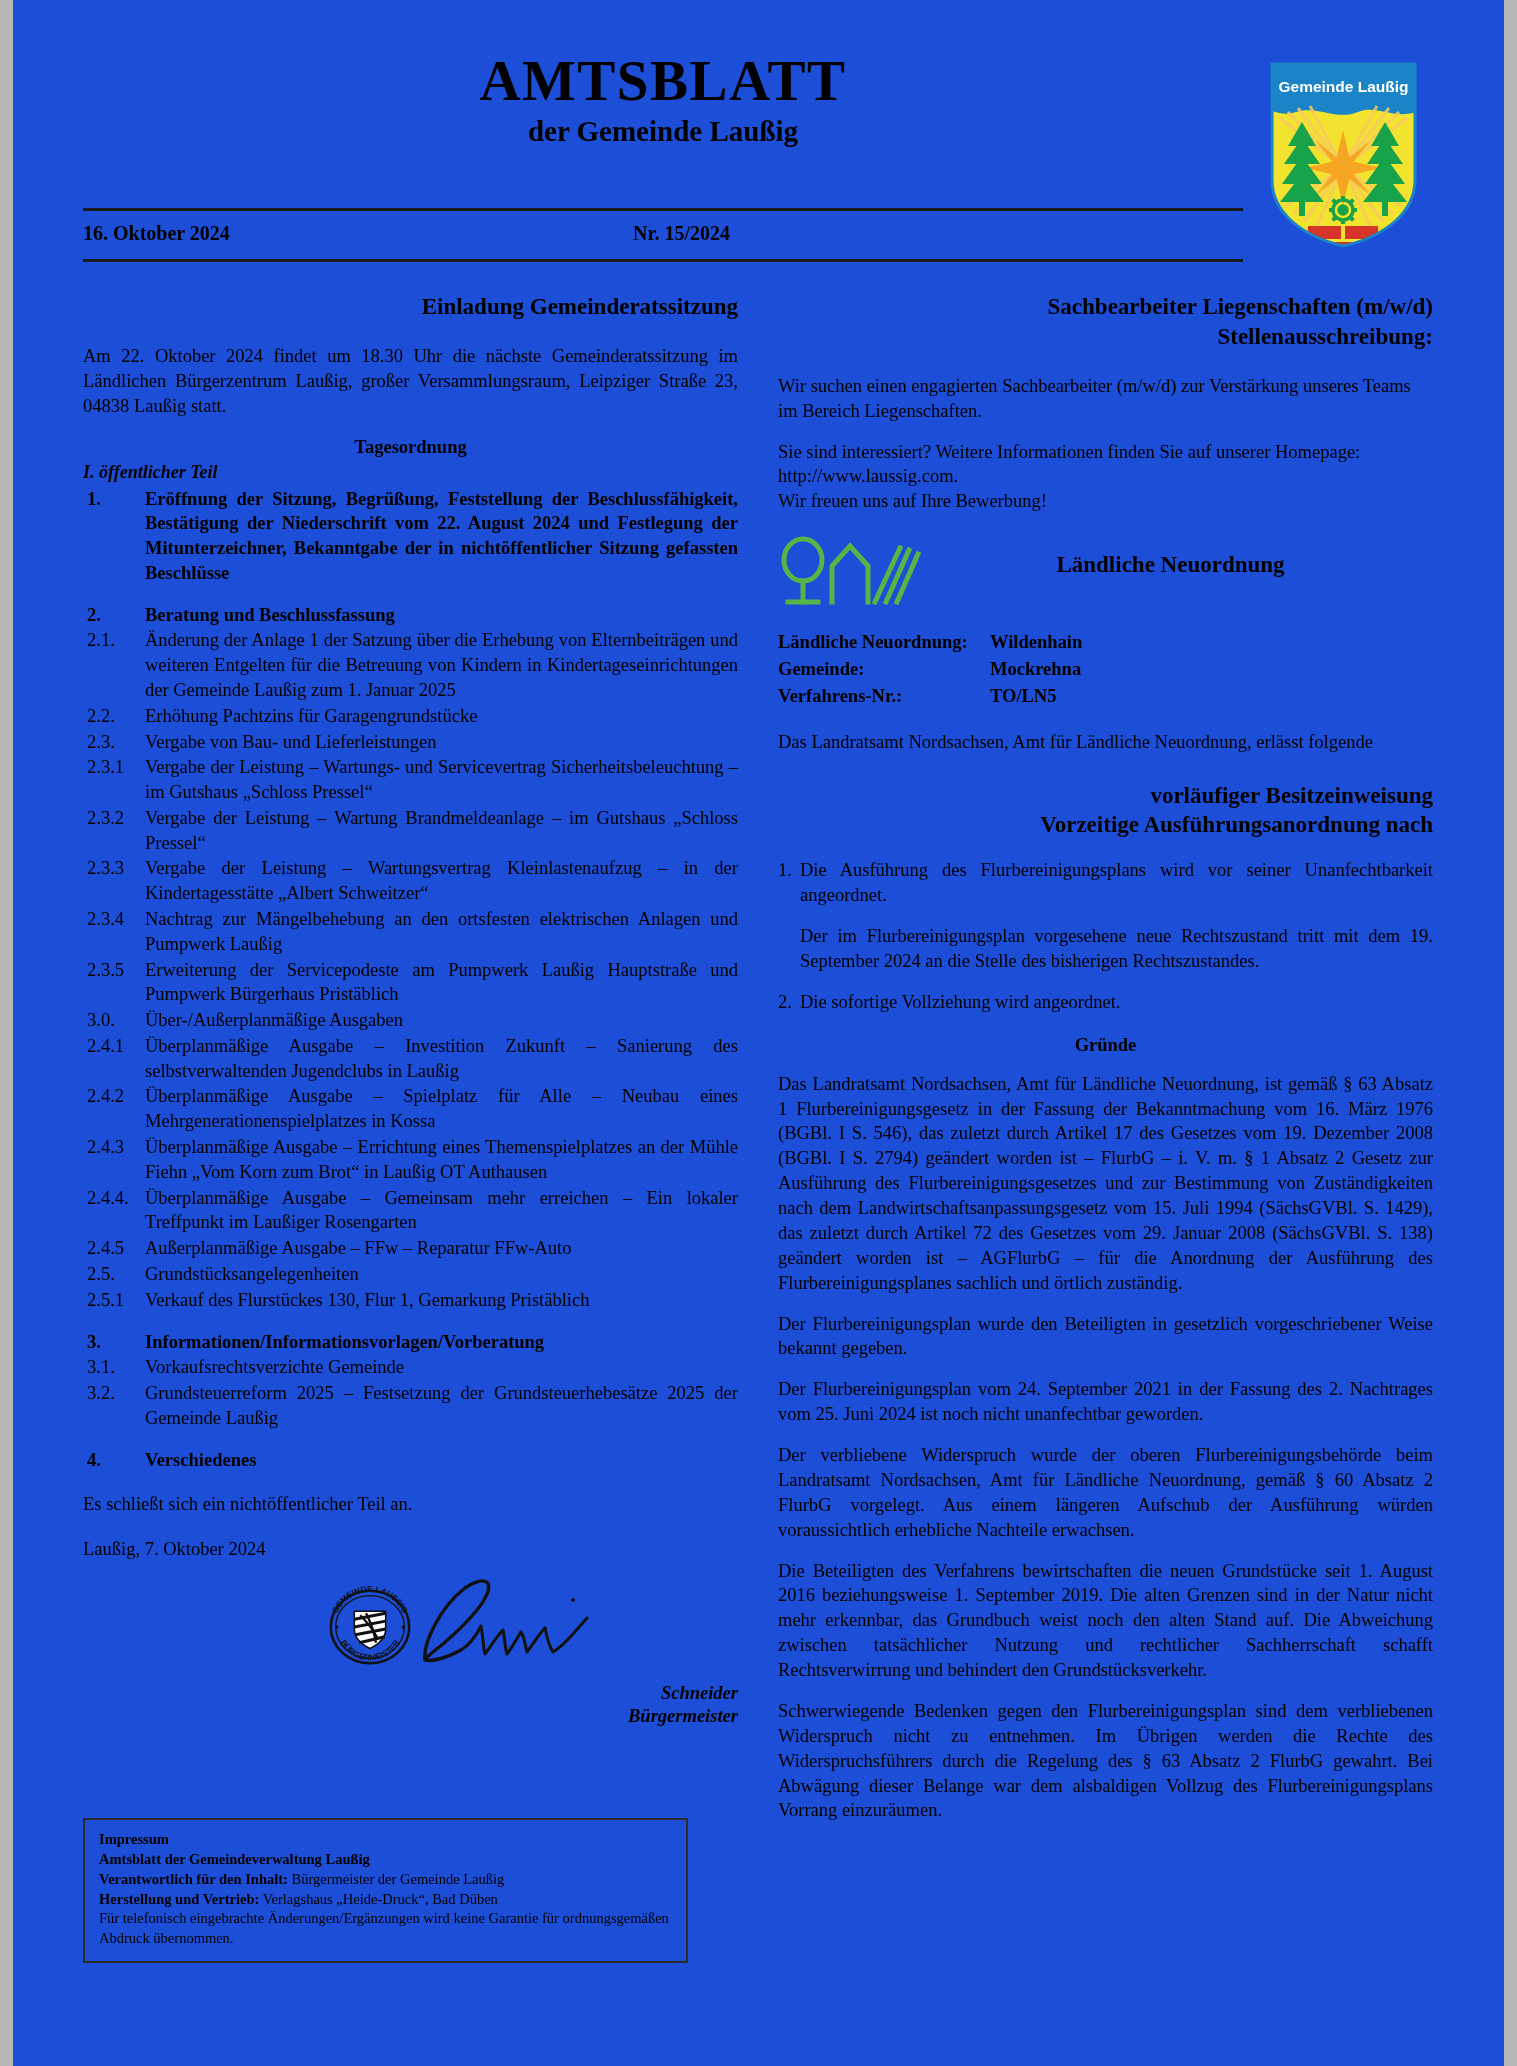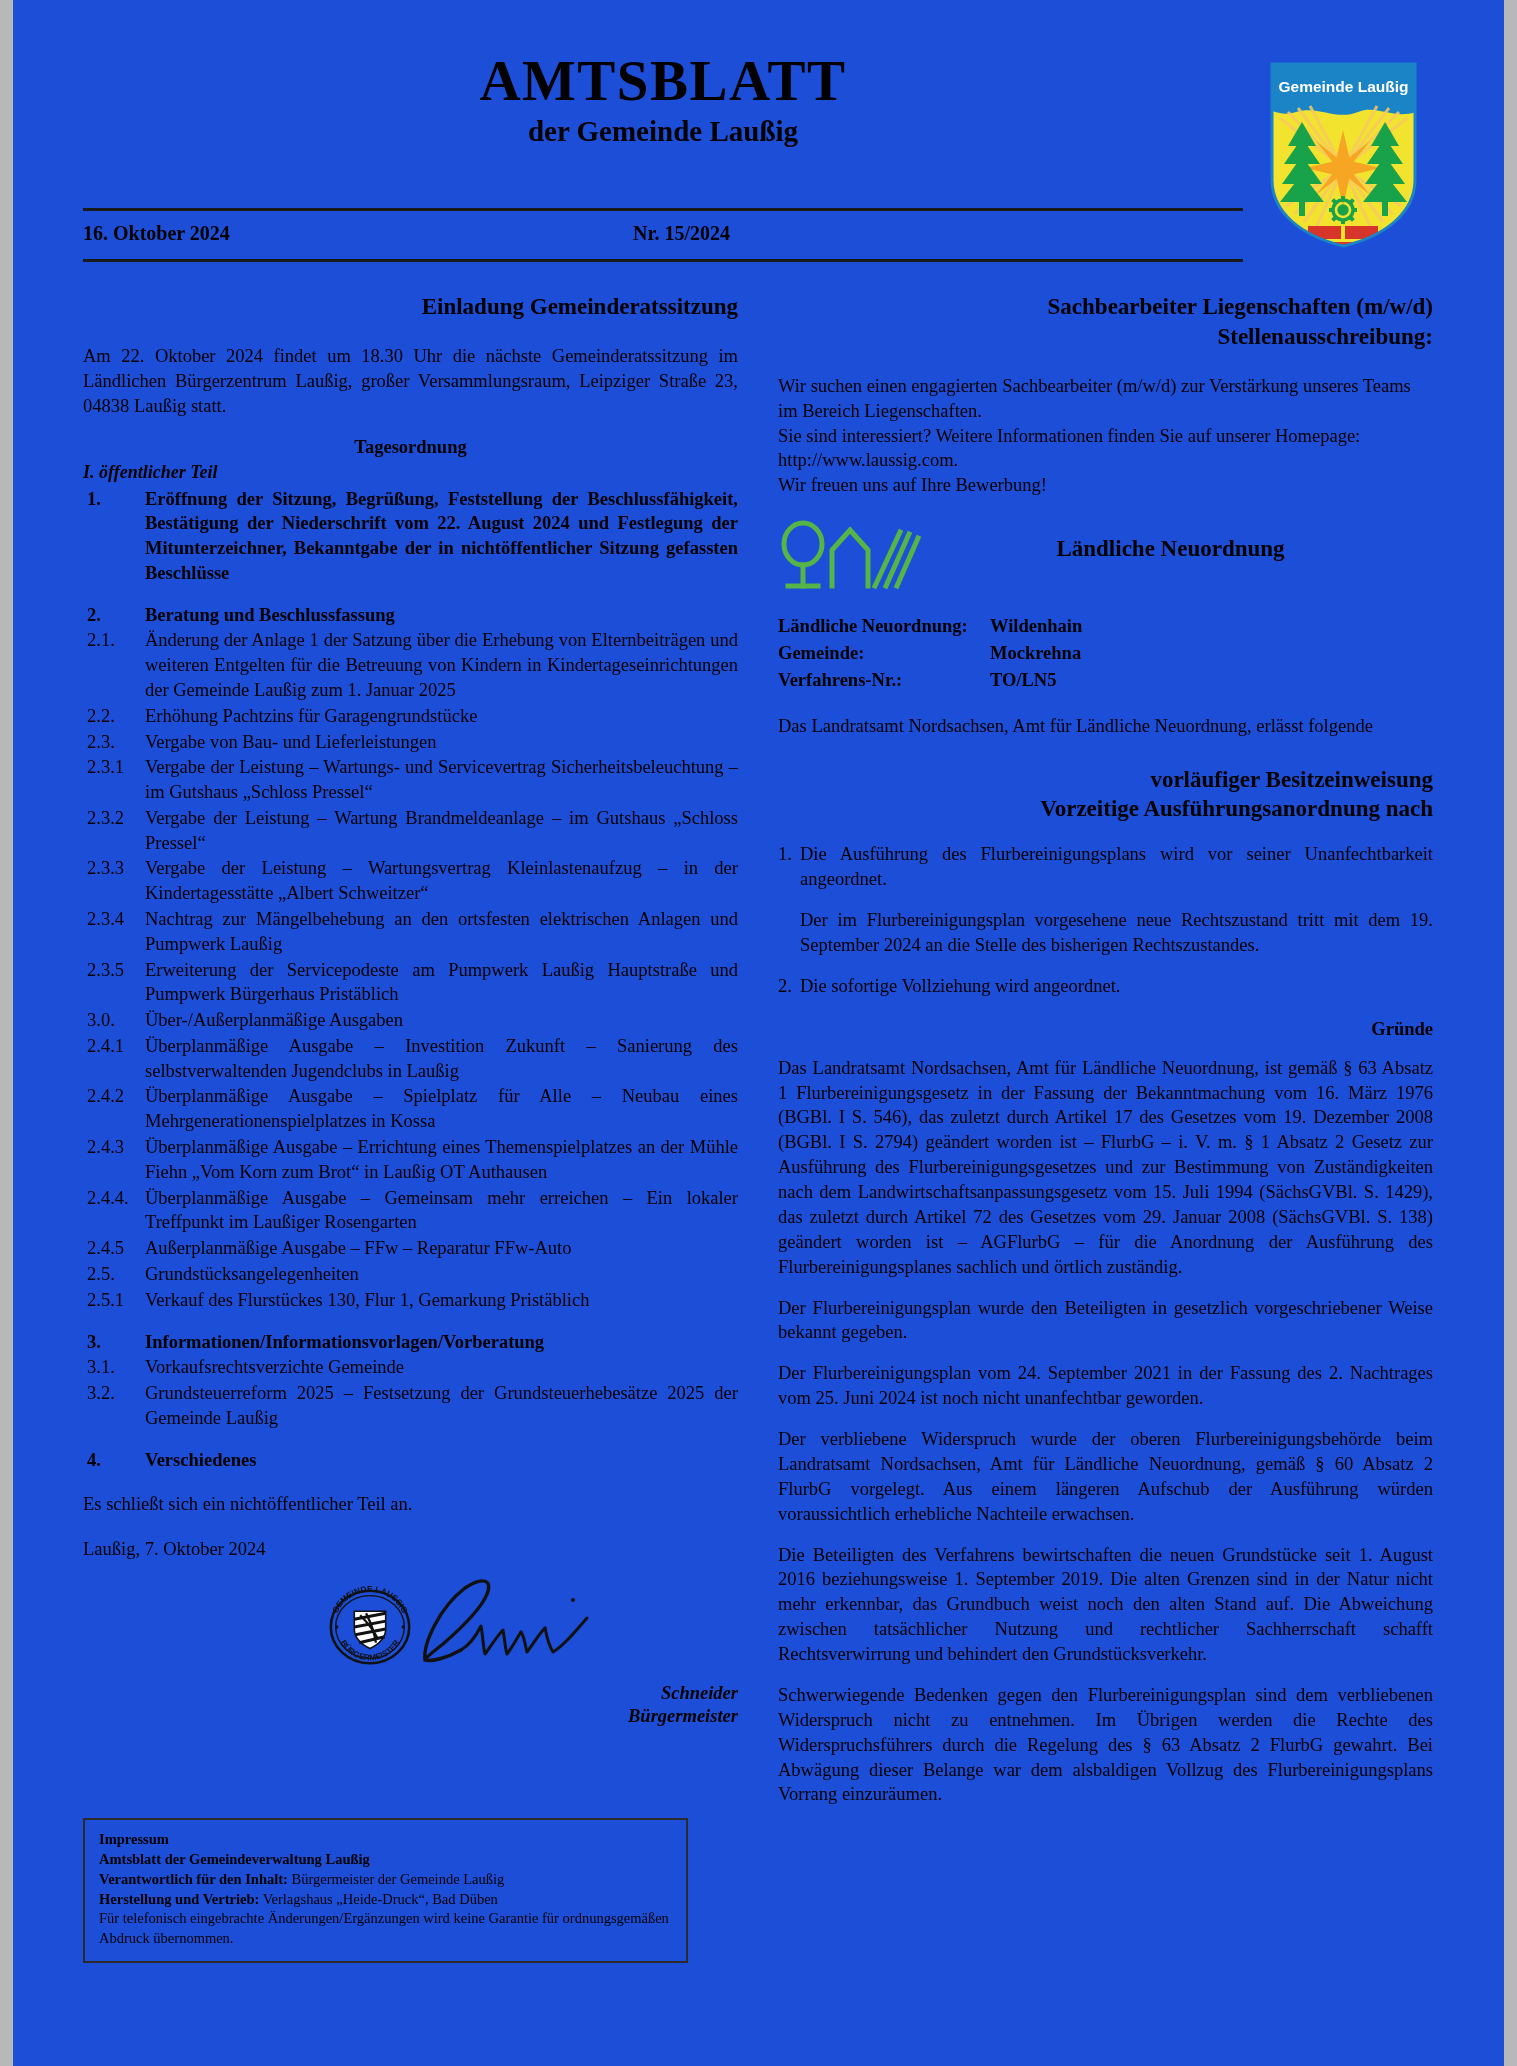--- a/index.html
+++ b/index.html
@@ -372,21 +372,21 @@
     <div>Für telefonisch eingebrachte Änderungen/Ergänzungen wird keine Garantie für ordnungsgemäßen Abdruck übernommen.</div>
   </div>
 
   <div class="col col-right">
 
     <div class="sec-title">
       <div>Sachbearbeiter Liegenschaften (m/w/d)</div>
       <div>Stellenausschreibung:</div>
     </div>
 
-    <p class="body nojust" style="margin-bottom:0">Wir suchen einen engagierten Sachbearbeiter (m/w/d) zur Verstärkung unseres Teams im Bereich Liegenschaften.</p>
+    <p class="body nojust" style="margin-bottom:16px">Wir suchen einen engagierten Sachbearbeiter (m/w/d) zur Verstärkung unseres Teams im Bereich Liegenschaften.</p>
     <p class="body nojust" style="margin-bottom:0">Sie sind interessiert? Weitere Informationen finden Sie auf unserer Homepage: http://www.laussig.com.</p>
     <p class="body nojust">Wir freuen uns auf Ihre Bewerbung!</p>
 
     <div class="ln-head">
       <div class="ln-logo">
         <svg viewBox="0 0 148 72" xmlns="http://www.w3.org/2000/svg">
           <g fill="none" stroke="#55b547" stroke-width="5" stroke-linecap="square">
 
             <ellipse cx="27" cy="24" rx="19" ry="21"></ellipse>
             <line x1="27" y1="45" x2="27" y2="66"></line>
@@ -430,21 +430,21 @@
         <span class="nl-num">1.</span>
         <span class="nl-txt">Die Ausführung des Flurbereinigungsplans wird vor seiner Unanfechtbarkeit angeordnet.</span>
       </div>
       <div class="nl-sub">Der im Flurbereinigungsplan vorgesehene neue Rechtszustand tritt mit dem 19. September 2024 an die Stelle des bisherigen Rechtszustandes.</div>
       <div class="nl-row">
         <span class="nl-num">2.</span>
         <span class="nl-txt">Die sofortige Vollziehung wird angeordnet.</span>
       </div>
     </div>
 
-    <div class="center-bold" style="margin:20px 0 16px 0;text-align:right;">Gründe</div>
+    <div class="center-bold" style="margin:20px 0 16px 0;">Gründe</div>
 
     <p class="body">Das Landratsamt Nordsachsen, Amt für Ländliche Neuordnung, ist gemäß § 63 Absatz 1 Flurbereinigungsgesetz in der Fassung der Bekanntmachung vom 16. März 1976 (BGBl. I S. 546), das zuletzt durch Artikel 17 des Gesetzes vom 19. Dezember 2008 (BGBl. I S. 2794) geändert worden ist – FlurbG – i. V. m. § 1 Absatz 2 Gesetz zur Ausführung des Flurbereinigungsgesetzes und zur Bestimmung von Zuständigkeiten nach dem Landwirtschaftsanpassungsgesetz vom 15. Juli 1994 (SächsGVBl. S. 1429), das zuletzt durch Artikel 72 des Gesetzes vom 29. Januar 2008 (SächsGVBl. S. 138) geändert worden ist – AGFlurbG – für die Anordnung der Ausführung des Flurbereinigungsplanes sachlich und örtlich zuständig.</p>
     <p class="body">Der Flurbereinigungsplan wurde den Beteiligten in gesetzlich vorgeschriebener Weise bekannt gegeben.</p>
     <p class="body">Der Flurbereinigungsplan vom 24. September 2021 in der Fassung des 2. Nachtrages vom 25. Juni 2024 ist noch nicht unanfechtbar geworden.</p>
     <p class="body">Der verbliebene Widerspruch wurde der oberen Flurbereinigungsbehörde beim Landratsamt Nordsachsen, Amt für Ländliche Neuordnung, gemäß § 60 Absatz 2 FlurbG vorgelegt. Aus einem längeren Aufschub der Ausführung würden voraussichtlich erhebliche Nachteile erwachsen.</p>
     <p class="body">Die Beteiligten des Verfahrens bewirtschaften die neuen Grundstücke seit 1. August 2016 beziehungsweise 1. September 2019. Die alten Grenzen sind in der Natur nicht mehr erkennbar, das Grundbuch weist noch den alten Stand auf. Die Abweichung zwischen tatsächlicher Nutzung und rechtlicher Sachherrschaft schafft Rechtsverwirrung und behindert den Grundstücksverkehr.</p>
     <p class="body last">Schwerwiegende Bedenken gegen den Flurbereinigungsplan sind dem verbliebenen Widerspruch nicht zu entnehmen. Im Übrigen werden die Rechte des Widerspruchsführers durch die Regelung des § 63 Absatz 2 FlurbG gewahrt. Bei Abwägung dieser Belange war dem alsbaldigen Vollzug des Flurbereinigungsplans Vorrang einzuräumen.</p>
   </div>
 
 </div>

